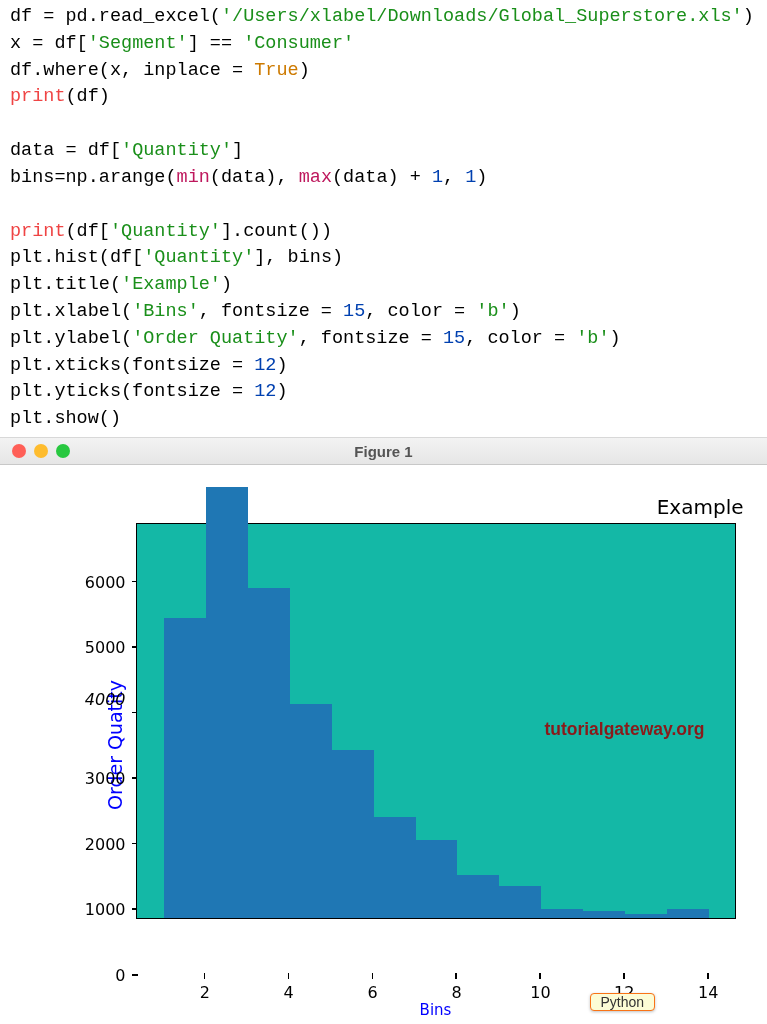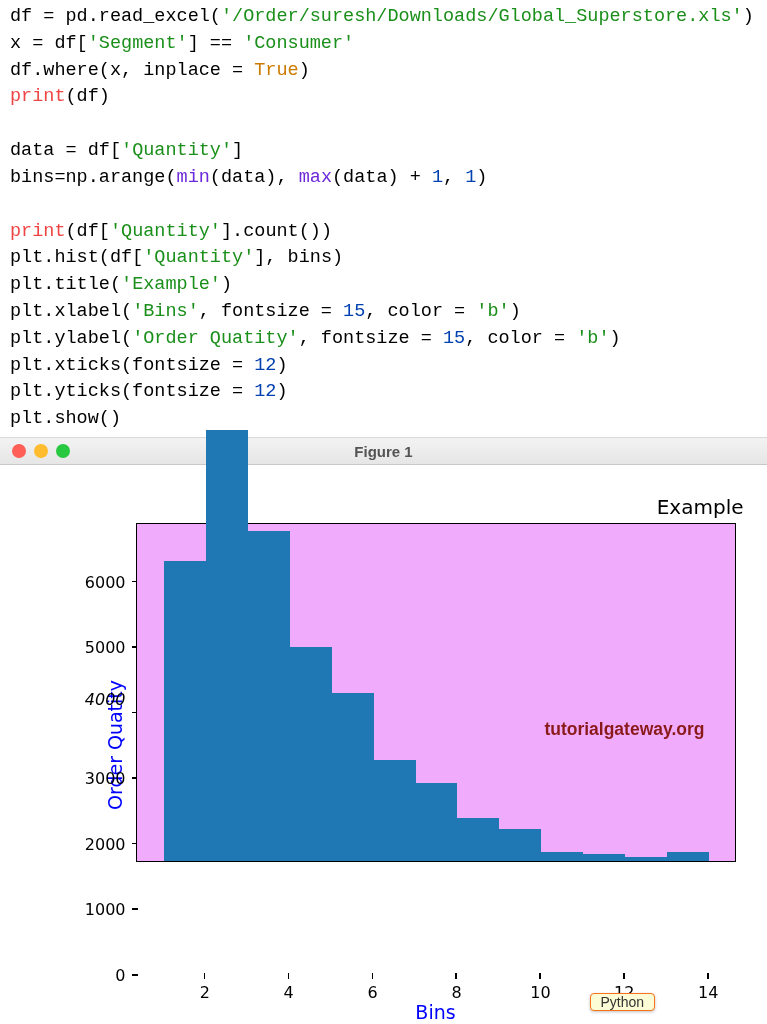--- a/index.html
+++ b/index.html
@@ -12,21 +12,21 @@
       padding: 4px 10px;
       font-size: 18.5px;
       line-height: 1.45;
       font-family: 'Menlo', 'Monaco', 'Courier New', monospace;
       white-space: pre;
     }
     .c-default { color: #000; }
     .c-string { color: #1a8f1a; }
     .c-keyword { color: #ef4444; }
     .c-true { color: #cd7a00; }
-    .c-builtin { color: #6d28d9; }
+    .c-builtin { color: #be185d; }
     .c-num { color: #0040b0; }
 
     .titlebar {
       background: linear-gradient(#f3f3f3, #e6e6e6);
       border-top: 1px solid #d8d8d8;
       border-bottom: 1px solid #c8c8c8;
       height: 28px;
       display: flex;
       align-items: center;
       position: relative;
@@ -62,23 +62,23 @@
       top: 0; left: 0; right: 0;
       text-align: right;
       font-size: 20px;
       color: #000;
     }
     .plot-box {
       position: absolute;
       left: 112px;
       top: 28px;
       width: 600px;
-      height: 339px;
+      height: 396px;
       border: 1.5px solid #000;
-      background: #f0abfc;
+      background: #14b8a6;
     }
     .bars {
       position: absolute;
       left: 0; right: 0; bottom: 0; top: 0;
     }
     .bar {
       position: absolute;
       bottom: 0;
       background: #1f77b4;
     }
@@ -117,21 +117,21 @@
       transform: translateY(-50%) rotate(-90deg);
       font-size: 19px;
       color: #0000ff;
     }
     .x-label {
       position: absolute;
       top: 506px;
       left: 112px;
       width: 600px;
       text-align: center;
-      font-size: 19px;
+      font-size: 15px;
       color: #0000ff;
     }
     .watermark {
       position: absolute;
       top: 195px;
       right: 30px;
       font-family: Arial, sans-serif;
       font-size: 17.5px;
       font-weight: bold;
       color: #8a1a1a;
@@ -146,21 +146,21 @@
       padding: 0 10px;
       font-family: Helvetica, Arial, sans-serif;
       font-size: 14px;
       color: #333;
       box-shadow: 0 1px 3px rgba(0,0,0,0.25);
     }
   </style>
 </head>
 <body>
 
-<div class="code-block"><span class="c-default"><span>df = pd.read_excel(</span><span class="c-string">'/Order/suresh/Downloads/Global_Superstore.xls'</span><span>)</span></span>
+<div class="code-block"><span class="c-default"><span>df = pd.read_excel(</span><span class="c-string">'/Users/xlabel/Downloads/Global_Superstore.xls'</span><span>)</span></span>
 <span class="c-default"><span>x = df[</span><span class="c-string">'Segment'</span><span>] == </span><span class="c-string">'Consumer'</span></span>
 <span class="c-default"><span>df.where(x, inplace = </span><span class="c-true">True</span><span>)</span></span>
 <span class="c-default"><span class="c-keyword">print</span><span>(df)</span></span>
 <span> </span>
 <span class="c-default"><span>data = df[</span><span class="c-string">'Quantity'</span><span>]</span></span>
 <span class="c-default"><span>bins=np.arange(</span><span class="c-builtin">min</span><span>(data), </span><span class="c-builtin">max</span><span>(data) + </span><span class="c-num">1</span><span>, </span><span class="c-num">1</span><span>)</span></span>
 <span> </span>
 <span class="c-default"><span class="c-keyword">print</span><span>(df[</span><span class="c-string">'Quantity'</span><span>].count())</span></span>
 <span class="c-default"><span>plt.hist(df[</span><span class="c-string">'Quantity'</span><span>], bins)</span></span>
 <span class="c-default"><span>plt.title(</span><span class="c-string">'Example'</span><span>)</span></span>

